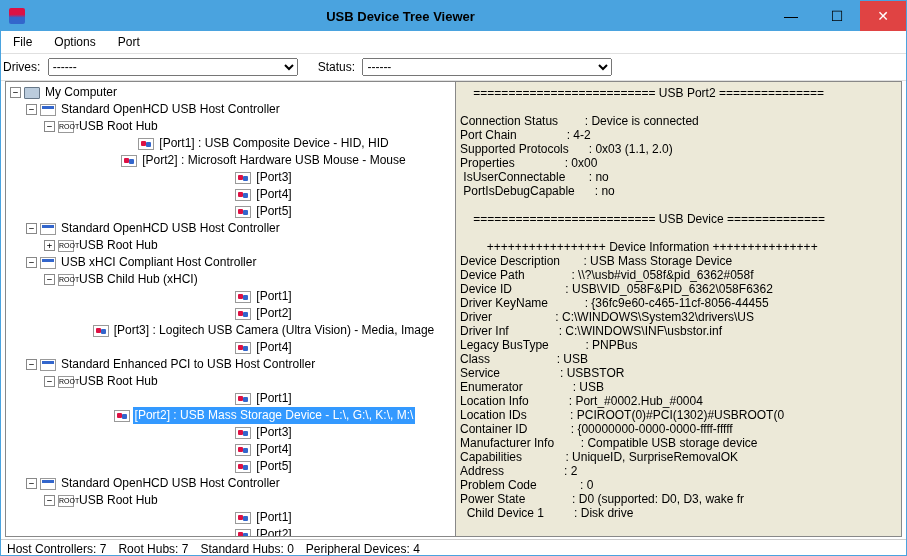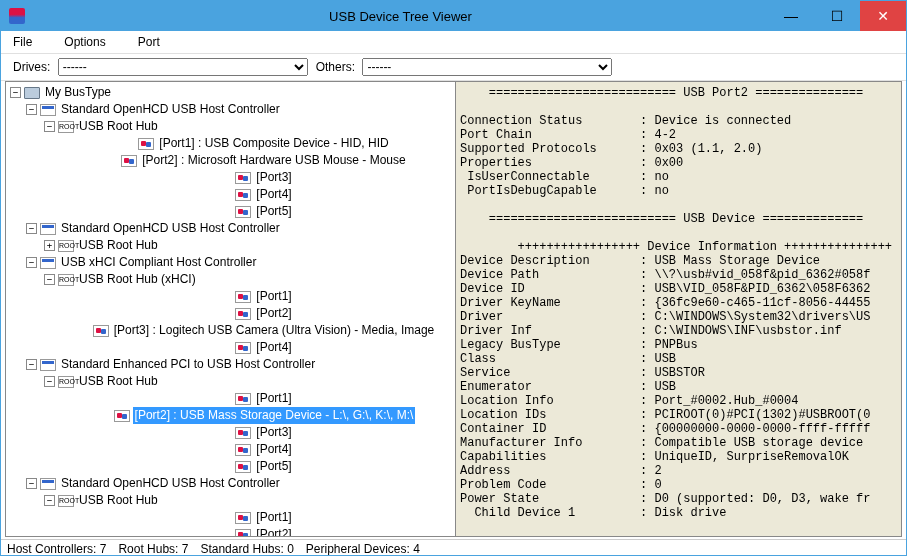--- a/index.html
+++ b/index.html
@@ -1,31 +1,31 @@
 <!DOCTYPE html>
 <html><head>
 <meta charset="utf-8">
 <style>
 * { box-sizing: border-box; margin: 0; padding: 0; }
 body { font-family: "Segoe UI", Tahoma, sans-serif; font-size: 12px; background: #fff; width: 907px; height: 556px; overflow: hidden; border: 1px solid #4aa3df; }
 .titlebar { background: #4aa3df; height: 30px; display: flex; align-items: center; color: #000; }
 .titlebar .app-icon { width: 16px; height: 16px; margin: 0 8px; display: inline-block; background: linear-gradient(#d14 40%, #36c 60%); border-radius: 2px; }
-.titlebar .title { flex: 1; text-align: center; color: #000; font-size: 13px; }
+.titlebar .title { flex: 1; text-align: center; color: #000; font-size: 13px; font-weight: bold; }
 .titlebar .win-btns { display: flex; }
 .titlebar .win-btn { width: 46px; height: 30px; display: flex; align-items: center; justify-content: center; font-family: Arial; font-size: 14px; cursor: default; }
 .titlebar .win-btn.close { background: #e04343; color: #fff; }
 .titlebar .win-btn.minmax { color: #000; }
-.menubar { background: #fff; padding: 2px 8px; display: flex; gap: 24px; border-bottom: 1px solid #e0e0e0; }
+.menubar { background: #fff; padding: 2px 8px; display: flex; gap: 14px; border-bottom: 1px solid #e0e0e0; }
 .menubar .menu-item { padding: 2px 4px; cursor: default; }
-.toolbar { display: flex; padding: 4px 12px; gap: 8px; border-bottom: 1px solid #e0e0e0; align-items: center; }
+.toolbar { display: flex; padding: 4px 2px; gap: 20px; border-bottom: 1px solid #e0e0e0; align-items: center; }
 .toolbar label { margin-right: 4px; }
 .toolbar select { width: 250px; font-size: 12px; }
 .content { display: flex; height: 456px; border: 1px solid #888; margin: 0 4px; }
 .tree-pane { width: 450px; border-right: 1px solid #888; overflow: auto; background: #fff; padding: 2px; }
-.detail-pane { flex: 1; background: #ece9d8; overflow: auto; font-family: Liberation Mono, monospace; font-size: 12px; padding: 4px; position: relative; white-space: pre; }
+.detail-pane { flex: 1; background: #ece9d8; overflow: auto; font-family: Liberation Sans, sans-serif; font-size: 12px; padding: 4px; position: relative; white-space: pre; }
 .tree { font-size: 12px; line-height: 17px; }
 .tree-row { display: flex; align-items: center; white-space: nowrap; height: 17px; }
 .tree-row .expander { width: 11px; height: 11px; border: 1px solid #888; display: inline-flex; align-items: center; justify-content: center; font-size: 9px; margin-right: 3px; font-family: monospace; line-height: 1; cursor: default; }
 .tree-row .spacer { display: inline-block; width: 14px; }
 .tree-row .icon { width: 16px; height: 12px; display: inline-block; margin-right: 3px; }
 .tree-row .icon.computer { background: #bcd; border: 1px solid #678; border-radius: 1px; }
 .tree-row .icon.controller { background: #fff; border: 1px solid #999; position: relative; }
 .tree-row .icon.controller::after { content: ""; position: absolute; top: 1px; left: 1px; right: 1px; height: 3px; background: #36c; }
 .tree-row .icon.roothub { background: #fff; border: 1px solid #999; font-size: 7px; font-family: Arial; text-align: center; line-height: 10px; color: #000; }
 .tree-row .icon.port { background: #fff; border: 1px solid #999; position: relative; }
@@ -59,32 +59,32 @@
   <span class="menu-item">Options</span>
   <span class="menu-item">Port</span>
 </div>
 
 <div class="toolbar">
   <div>
     <label>Drives:</label>
     <select><option>------</option></select>
   </div>
   <div>
-    <label>Others:</label>
+    <label>Status:</label>
     <select><option>------</option></select>
   </div>
 </div>
 
 <div class="content">
   <div class="tree-pane">
     <div class="tree">
       <div class="tree-row indent-0">
           <span class="expander">−</span>
           <span class="icon computer"></span>
-          <span class="label">My BusType</span>
+          <span class="label">My Computer</span>
         </div>
 
       <div class="tree-row indent-1">
           <span class="expander">−</span>
           <span class="icon controller"></span>
           <span class="label">Standard OpenHCD USB Host Controller</span>
         </div>
       <div class="tree-row indent-2">
           <span class="expander">−</span>
           <span class="icon roothub">ROOT</span>
@@ -128,21 +128,21 @@
         </div>
 
       <div class="tree-row indent-1">
           <span class="expander">−</span>
           <span class="icon controller"></span>
           <span class="label">USB xHCI Compliant Host Controller</span>
         </div>
       <div class="tree-row indent-2">
           <span class="expander">−</span>
           <span class="icon roothub">ROOT</span>
-          <span class="label">USB Root Hub (xHCI)</span>
+          <span class="label">USB Child Hub (xHCI)</span>
         </div>
       <div class="tree-row indent-3">
           <span class="spacer"></span>
           <span class="icon port"></span>
           <span class="label">[Port1]</span>
         </div>
       <div class="tree-row indent-3">
           <span class="spacer"></span>
           <span class="icon port"></span>
           <span class="label">[Port2]</span>

